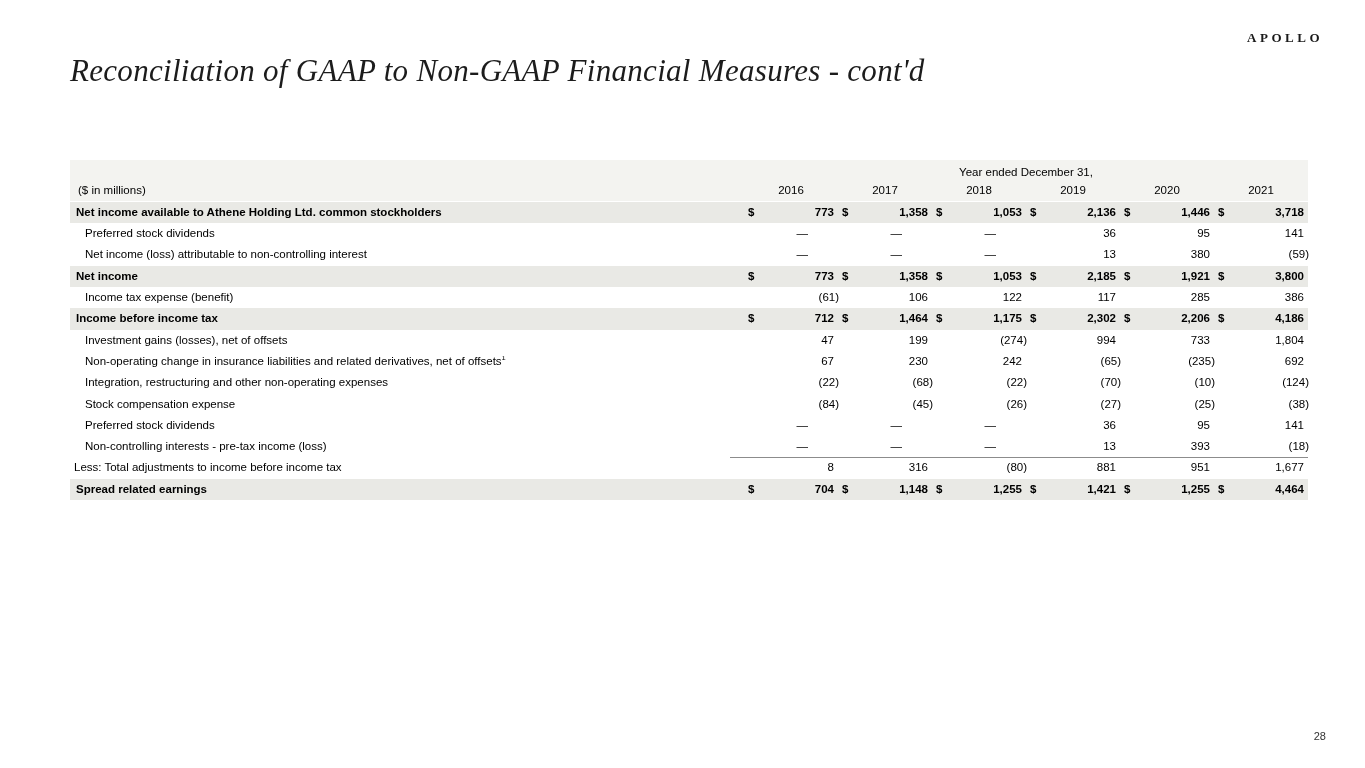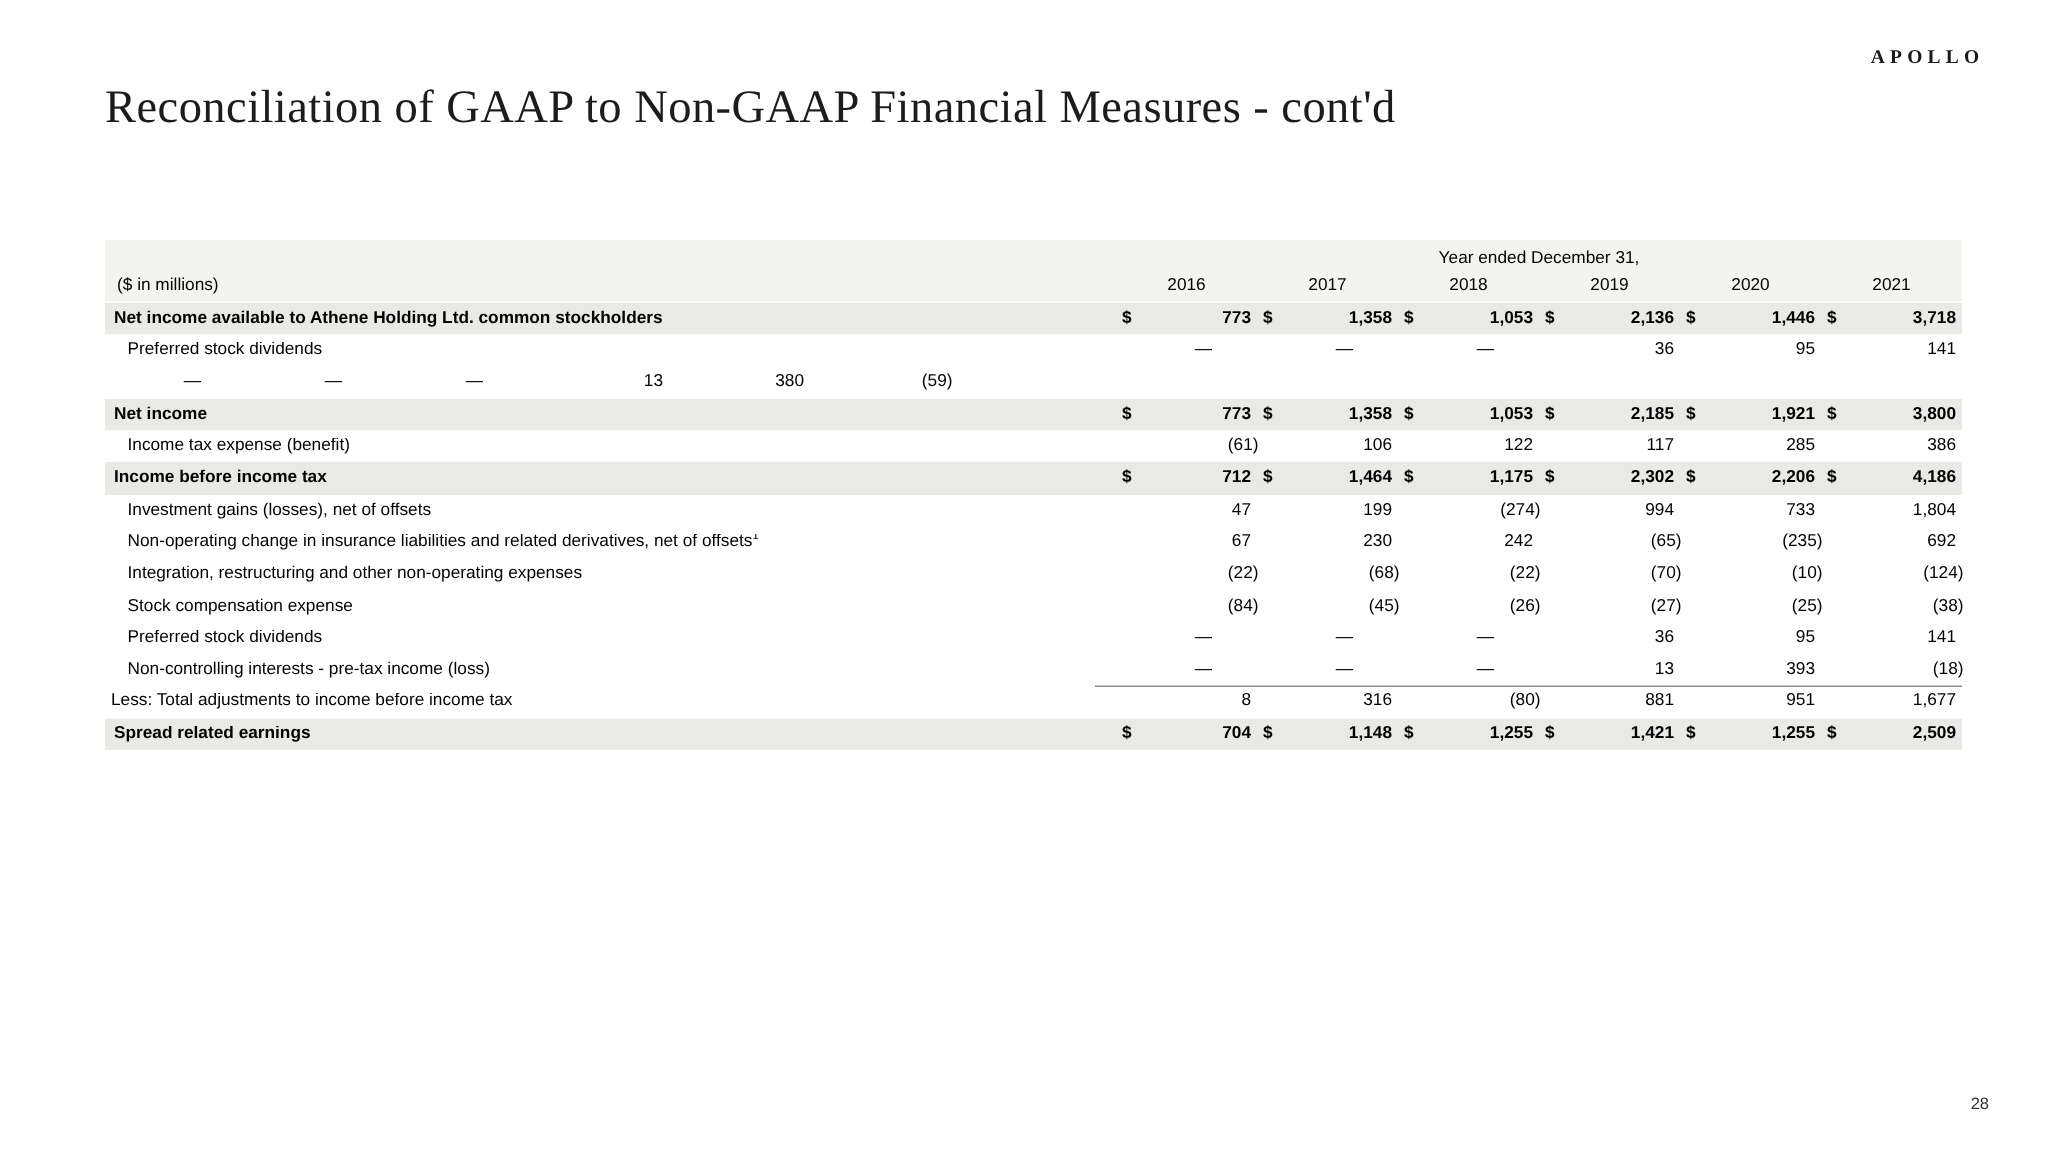--- a/index.html
+++ b/index.html
@@ -20,20 +20,21 @@
     color:#1a1a1a;
   }
   .title {
     position:absolute; left:70px; top:53px;
     font-family:"Liberation Serif", serif;
     font-weight:400;
     font-size:31px;
     letter-spacing:0.3px;
     color:#1c1c1c;
     white-space:nowrap;
+    font-style:italic;
   }
   .ftable {
     position:absolute; left:70px; top:115px;
     width:1238px;
     font-size:11.5px;
     line-height:1;
   }
   
   .thead {
     background:#f3f3f0;
@@ -166,20 +167,21 @@
           <div class="c-num">
             <span class="dollar"></span>
             <span class="val">95</span>
           </div>
           <div class="c-num">
             <span class="dollar"></span>
             <span class="val">141</span>
           </div>
         </div>
         <div class="trow item">
+          <div class="c-label">Net income (loss) attributable to non-controlling interest</div>
           <div class="c-num">
             <span class="dollar"></span>
             <span class="val dash">—</span>
           </div>
           <div class="c-num">
             <span class="dollar"></span>
             <span class="val dash">—</span>
           </div>
           <div class="c-num">
             <span class="dollar"></span>
@@ -485,21 +487,21 @@
           <div class="c-num">
             <span class="dollar">$</span>
             <span class="val">1,421</span>
           </div>
           <div class="c-num">
             <span class="dollar">$</span>
             <span class="val">1,255</span>
           </div>
           <div class="c-num">
             <span class="dollar">$</span>
-            <span class="val">2,509</span>
+            <span class="val">4,464</span>
           </div>
         </div>
       </div>
   </div>
 
 
   <div class="page-number">28</div>
 
 </div>
 

